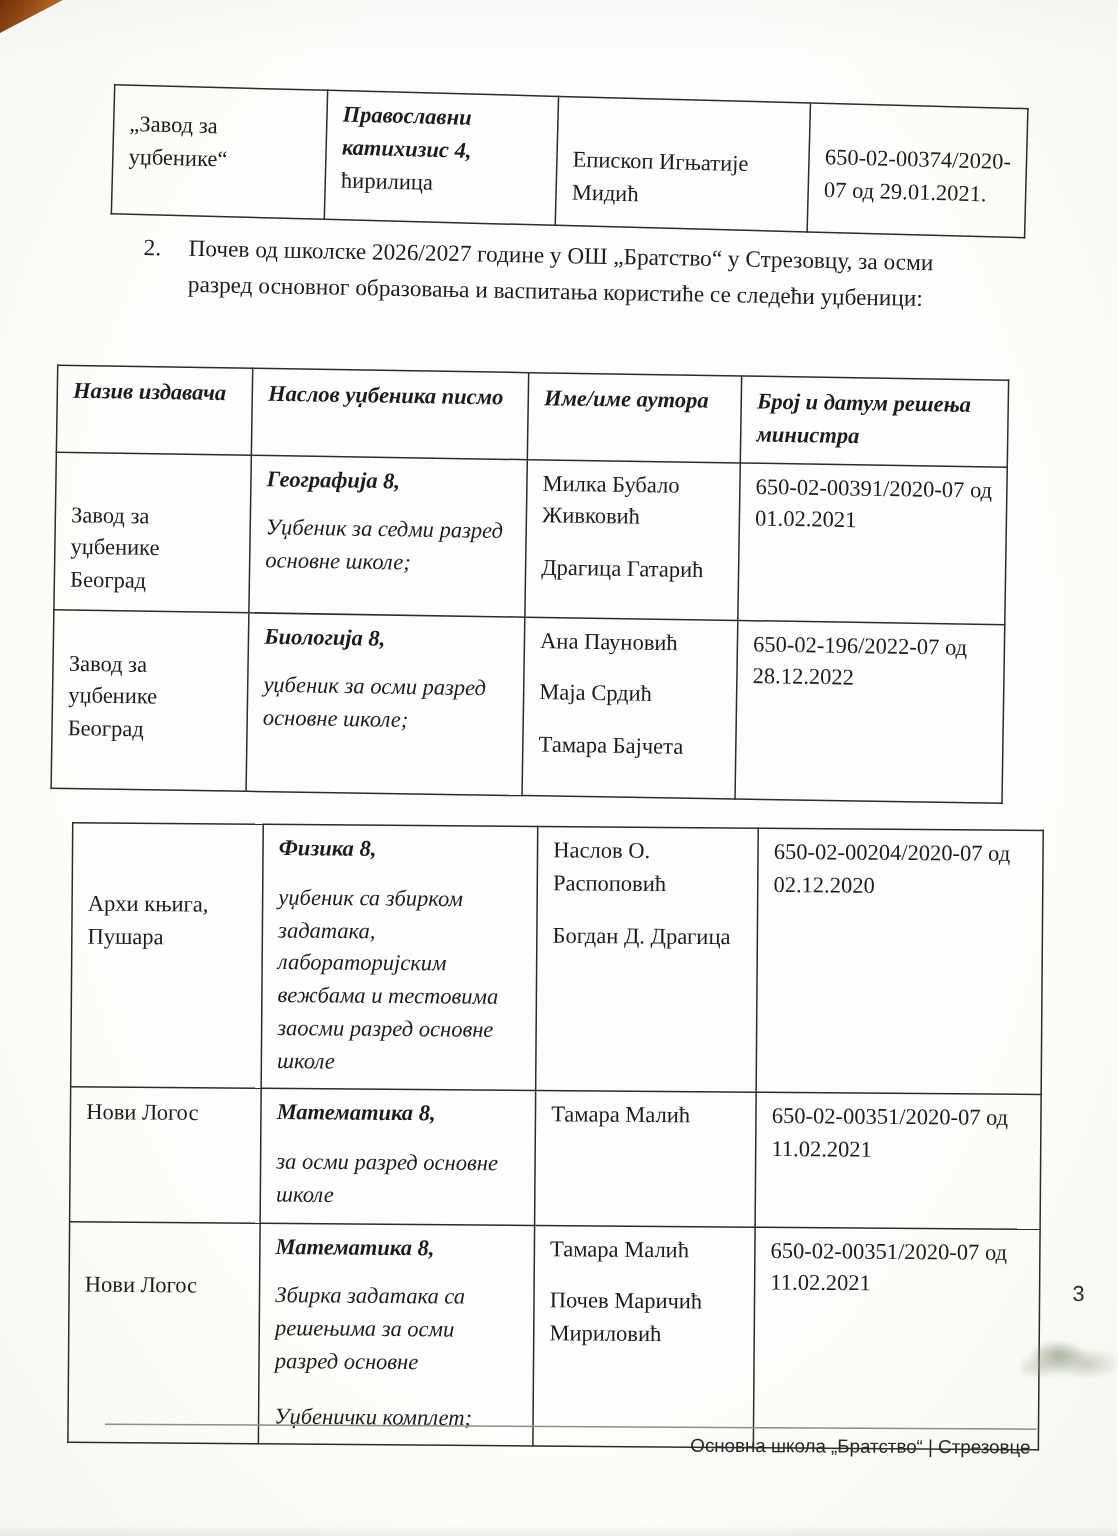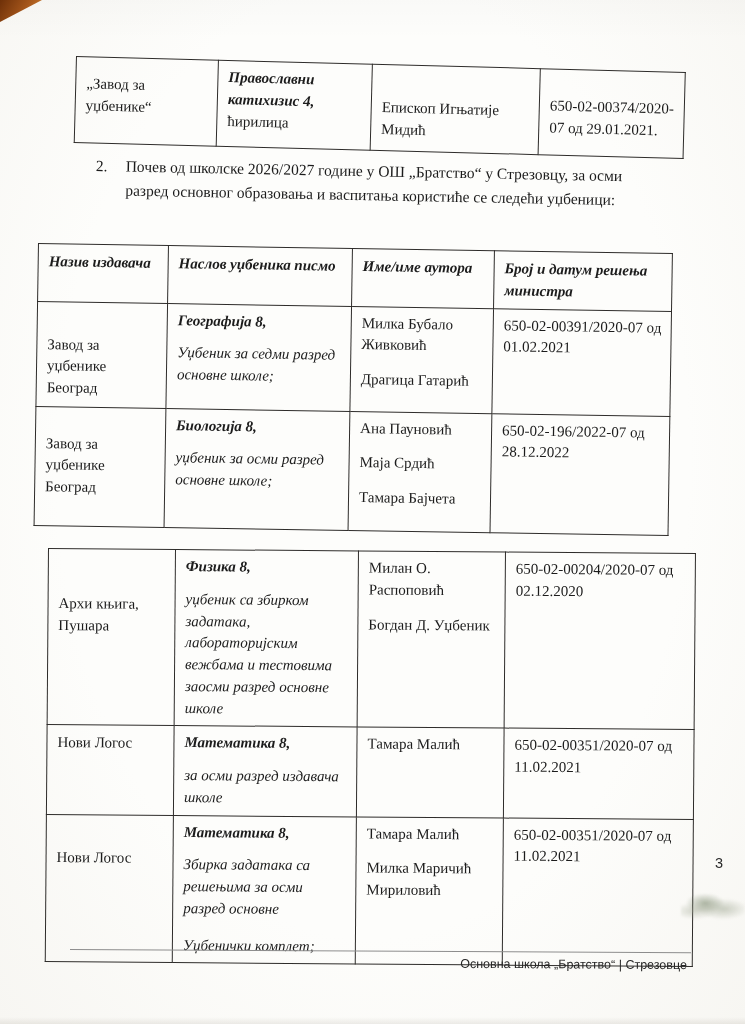--- a/index.html
+++ b/index.html
@@ -202,54 +202,54 @@
   <tbody>
       <tr class="r1">
     <td class="c-pub">
       <p>Архи књига, Пушара</p>
     </td>
     <td>
       <p class="bt">Физика 8,</p>
       <p class="it gap-sm">уџбеник са збирком задатака, лабораторијским вежбама и тестовима заосми разред основне школе</p>
     </td>
     <td>
-      <p class="author">Милан О. Распоповић</p>
-      <p class="author">Богдан Д. Уџбеник</p>
+      <p class="author">Наслов О. Распоповић</p>
+      <p class="author">Богдан Д. Драгица</p>
     </td>
     <td>
       <p>650-02-00204/2020-07 од 02.12.2020</p>
     </td>
   </tr>
   <tr class="r2">
     <td class="c-pub">
       <p>Нови Логос</p>
     </td>
     <td>
       <p class="bt">Математика 8,</p>
-      <p class="it gap-sm">за осми разред издавача школе</p>
+      <p class="it gap-sm">за осми разред основне школе</p>
     </td>
     <td>
       <p class="author">Тамара Малић</p>
     </td>
     <td>
       <p>650-02-00351/2020-07 од 11.02.2021</p>
     </td>
   </tr>
   <tr class="r3">
     <td class="c-pub">
       <p>Нови Логос</p>
     </td>
     <td>
       <p class="bt">Математика 8,</p>
       <p class="it gap-sm">Збирка задатака са решењима за осми разред основне</p>
       <p class="it gap-md">Уџбенички комплет;</p>
     </td>
     <td>
       <p class="author">Тамара Малић</p>
-      <p class="author">Милка Маричић Мириловић</p>
+      <p class="author">Почев Маричић Мириловић</p>
     </td>
     <td>
       <p>650-02-00351/2020-07 од 11.02.2021</p>
     </td>
   </tr>
 </tbody>
   </table>
 
 <div class="page-number">3</div>
 <div class="smudge"></div>

